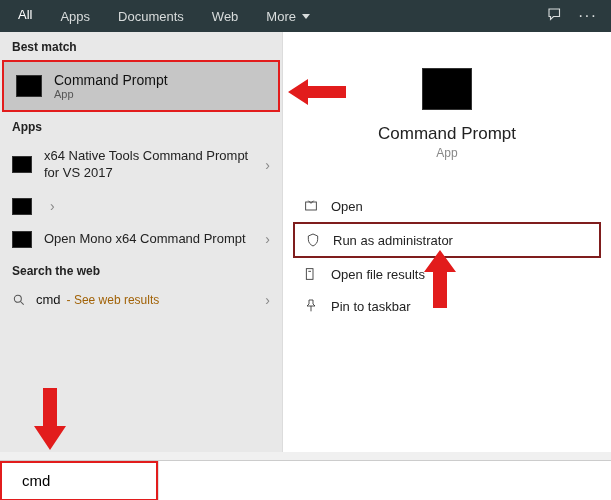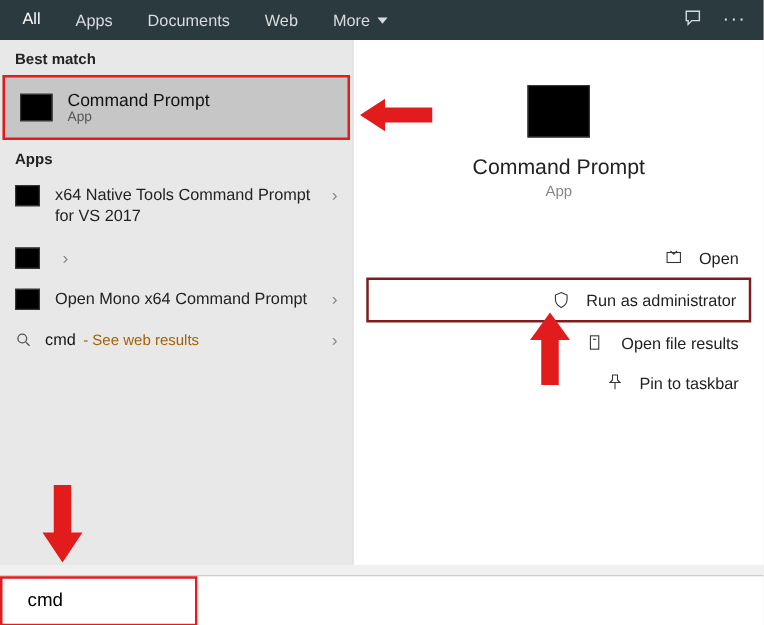--- a/index.html
+++ b/index.html
@@ -17,36 +17,36 @@
   .left { width: 283px; background: #e8e8e8; border-right: 1px solid #dcdcdc; overflow: hidden; }
   .right { flex: 1; background: #fff; padding: 18px 10px 0 10px; }
 
   .section-label { font-size: 12px; font-weight: 600; padding: 8px 12px 6px; color: #222; }
 
   .best { display: flex; align-items: center; padding: 10px 12px; background: #c6c6c6; border: 2px solid #e21c1c; margin: 0 2px; }
   .appicon { width: 26px; height: 22px; background: #000; margin-right: 12px; border: 1px solid #333; flex-shrink: 0; }
   .best .title { font-size: 14px; color: #111; }
   .best .sub { font-size: 11px; color: #555; }
 
-  .item { display: flex; align-items: flex-start; padding: 8px 12px; font-size: 13px; color: #222; }
+  .item { display: flex; align-items: center; padding: 8px 12px; font-size: 13px; color: #222; }
   .item .appicon { width: 20px; height: 17px; margin-right: 12px; }
   .item .txt { flex: 1; line-height: 1.3; }
   .chev { color: #888; font-size: 14px; padding-left: 6px; }
 
   .searchweb { display: flex; align-items: center; padding: 8px 12px; font-size: 13px; }
   .searchweb svg { width: 14px; height: 14px; stroke: #555; fill: none; margin-right: 10px; }
   .searchweb .q { color: #111; }
   .searchweb .hint { color: #a16207; font-size: 12px; margin-left: 6px; }
 
   .preview-icon { width: 50px; height: 42px; background: #000; margin: 18px auto 14px; border: 1px solid #333; }
   .preview-title { text-align: center; font-size: 17px; color: #222; }
   .preview-sub { text-align: center; font-size: 12px; color: #888; margin-top: 2px; }
 
   .actions { margin-top: 30px; }
-  .action { display: flex; align-items: center; padding: 8px 10px; font-size: 13px; color: #222; justify-content: flex-end; }
+  .action { display: flex; align-items: center; padding: 8px 10px; font-size: 13px; color: #222; }
   .action svg { width: 16px; height: 16px; stroke: #333; fill: none; margin-right: 12px; stroke-width: 1.3; }
   .action.hl { border: 2px solid #7f1d1d; }
 
   .searchbar { position: absolute; bottom: 0; left: 0; width: 611px; height: 40px; background: #fff; border-top: 1px solid #ccc; display: flex; align-items: center; }
   .searchbox { display: flex; align-items: center; height: 40px; width: 158px; border: 2px solid #e21c1c; padding: 0 10px; }
   .searchbox svg { width: 16px; height: 16px; stroke: #333; fill: none; margin-right: 10px; }
   .searchbox input { border: none; outline: none; font-size: 15px; flex: 1; background: transparent; }
   .rest { flex: 1; height: 40px; border-left: 1px solid #e0e0e0; }
 
   .arrow { position: absolute; }
@@ -94,20 +94,21 @@
     <div class="item">
       <div class="appicon"></div>
       <div class="chev">›</div>
     </div>
     <div class="item">
       <div class="appicon"></div>
       <div class="txt">Open Mono x64 Command Prompt</div>
       <div class="chev">›</div>
     </div>
 
+    <div class="section-label">Search the web</div>
     <div class="searchweb">
       <svg viewBox="0 0 24 24">
           <circle cx="10" cy="10" r="6" stroke-width="1.8"></circle>
           <line x1="15" y1="15" x2="20" y2="20" stroke-width="1.8"></line>
         </svg>
       <span class="q">cmd</span>
       <span class="hint">- See web results</span>
       <div class="chev" style="margin-left:auto">›</div>
     </div>
 

